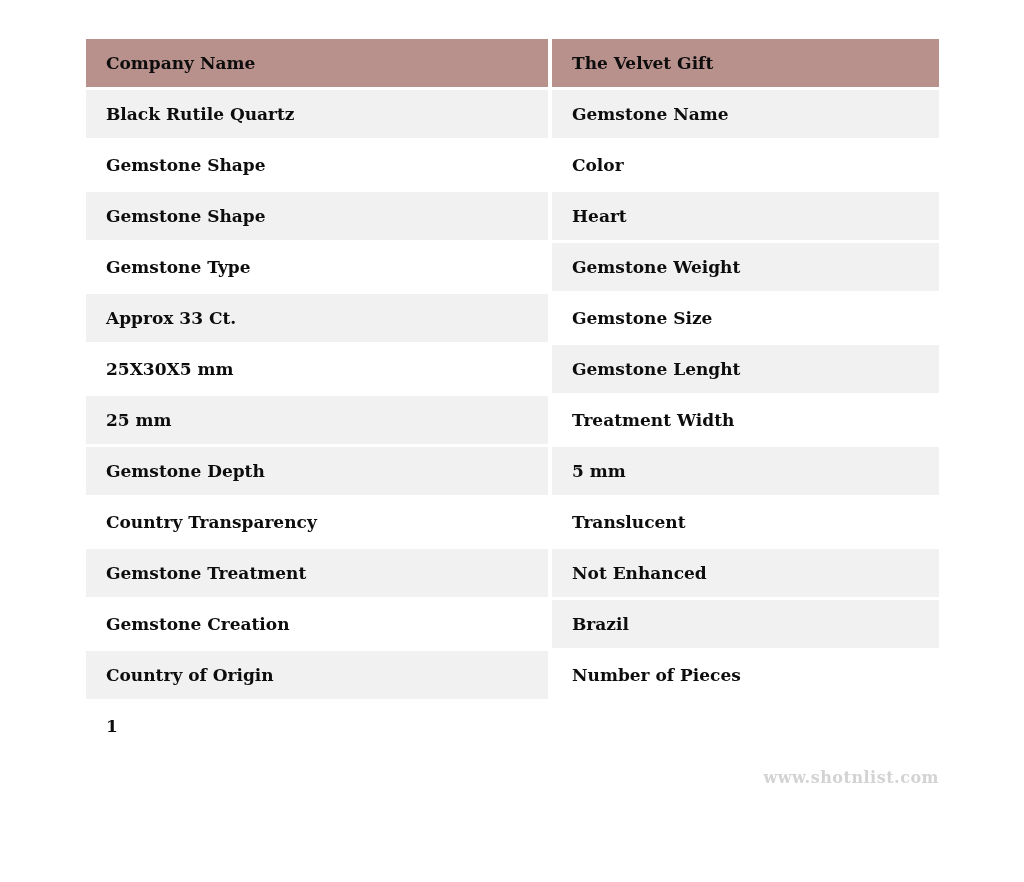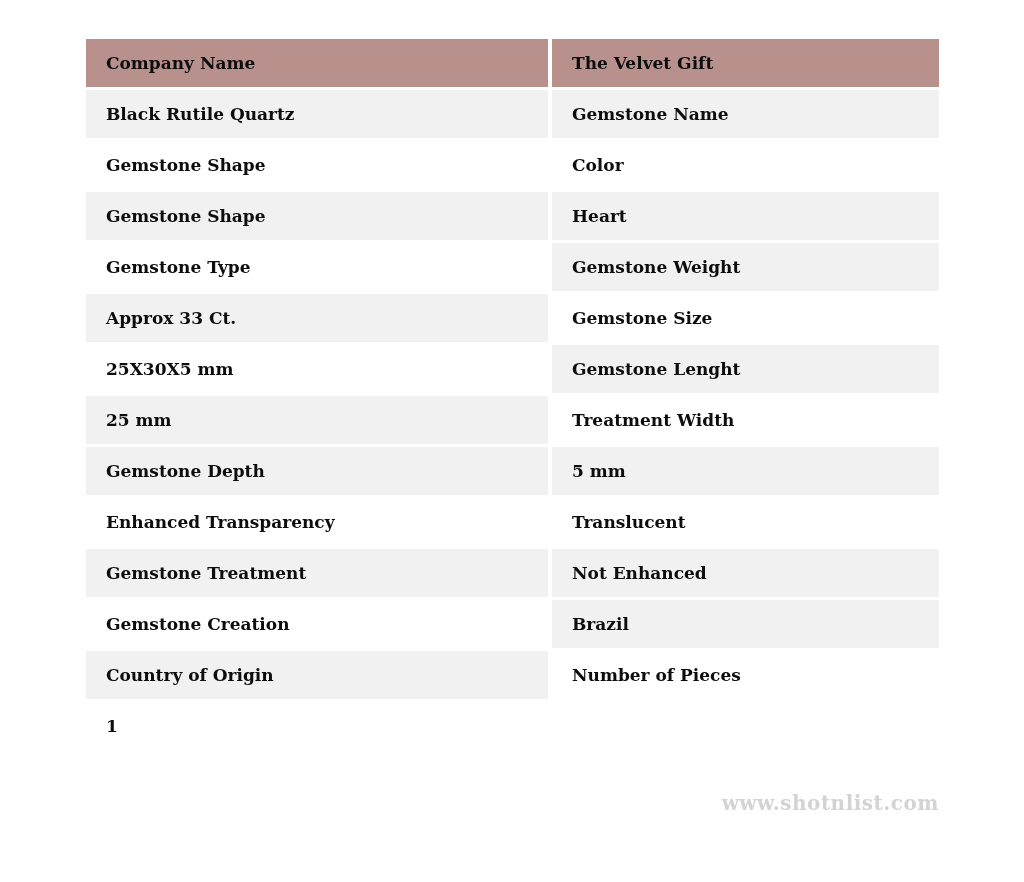--- a/index.html
+++ b/index.html
@@ -30,23 +30,23 @@
     padding-left:20px;
     font-size:17px;
     font-weight:bold;
     white-space:nowrap;
     overflow:hidden;
   }
   .cell.header{background:var(--header-bg);}
   .cell.alt{background:var(--row-alt-bg);}
   .cell.plain{background:var(--row-bg);}
   .watermark{
-    margin-top:41px;
+    margin-top:18px;
     text-align:right;
-    font-size:20px;
+    font-size:16px;
     font-weight:bold;
     color:var(--watermark-text);
     letter-spacing:.5px;
   }
 </style>
 </head>
 <body>
 
 <div class="spec-wrap">
   <div class="spec-table">
@@ -72,21 +72,21 @@
     <div class="cell plain">25X30X5 mm</div>
 
     <div class="cell alt">Gemstone Lenght</div>
     <div class="cell alt">25 mm</div>
 
     <div class="cell plain">Treatment Width</div>
 
     <div class="cell alt">Gemstone Depth</div>
     <div class="cell alt">5 mm</div>
 
-    <div class="cell plain">Enhanced Transparency</div>
+    <div class="cell plain">Country Transparency</div>
     <div class="cell plain">Translucent</div>
 
     <div class="cell alt">Gemstone Treatment</div>
     <div class="cell alt">Not Enhanced</div>
 
     <div class="cell plain">Gemstone Creation</div>
 
     <div class="cell alt">Brazil</div>
     <div class="cell alt">Country of Origin</div>
 

